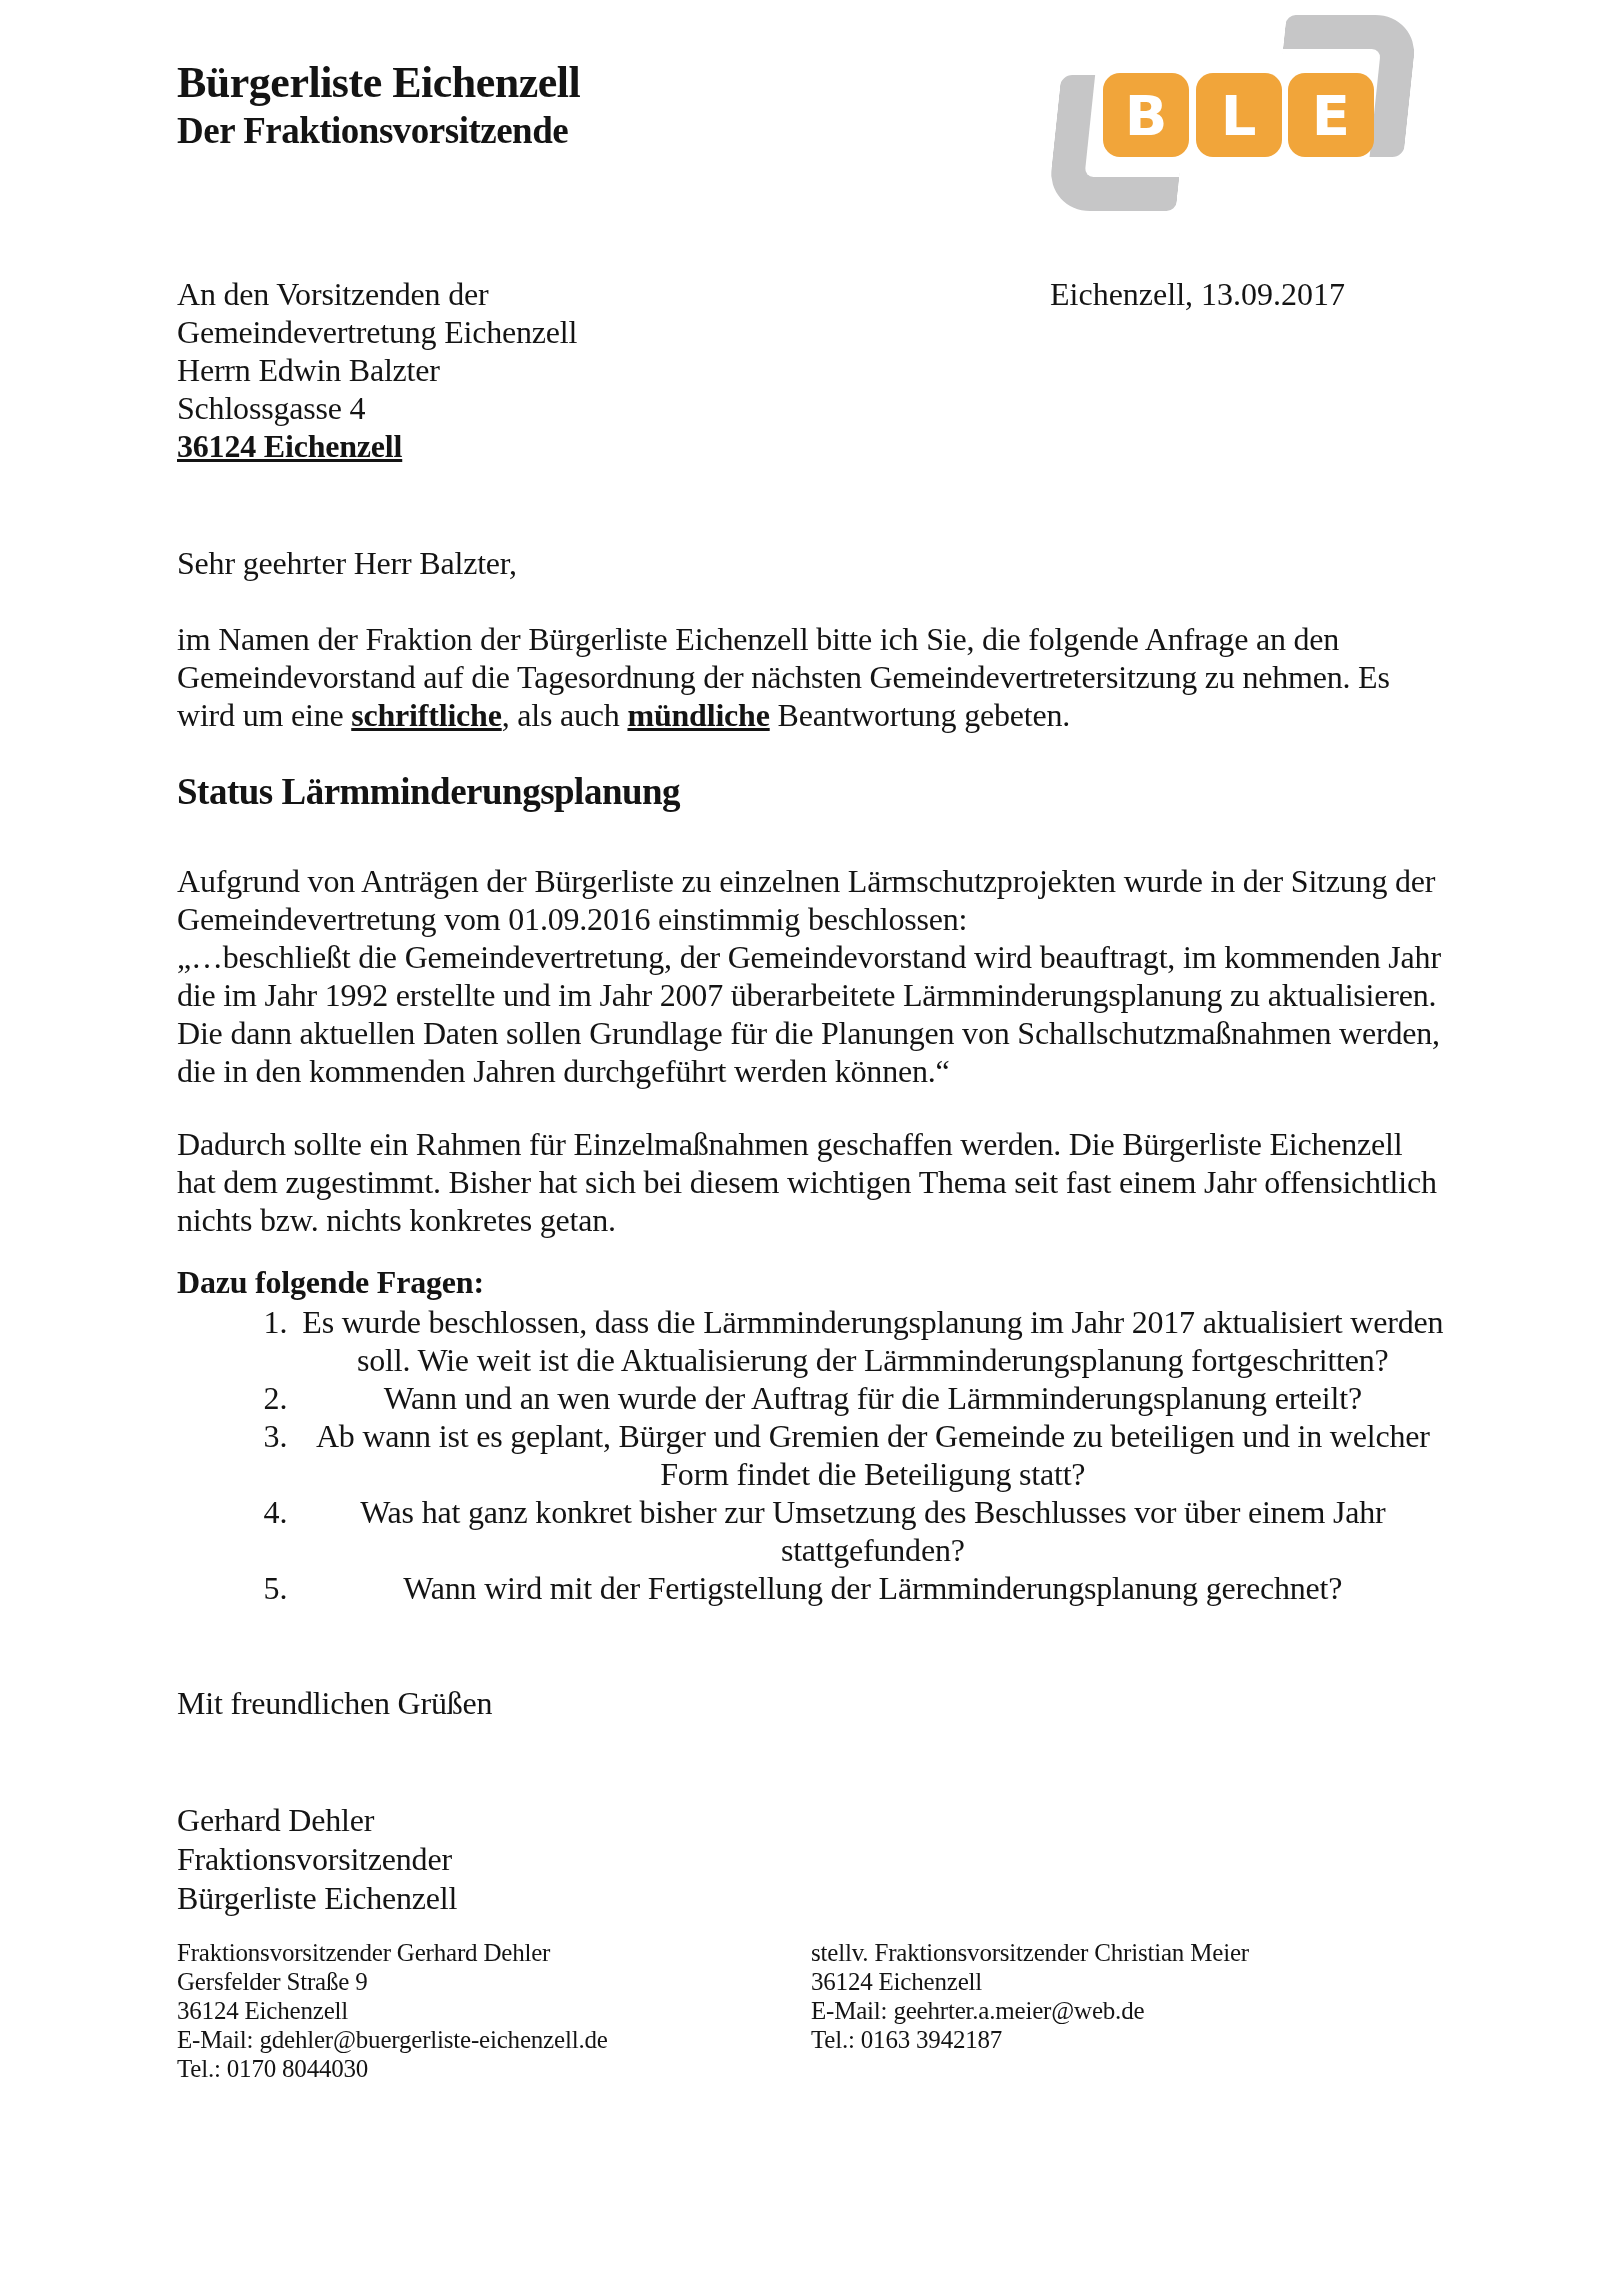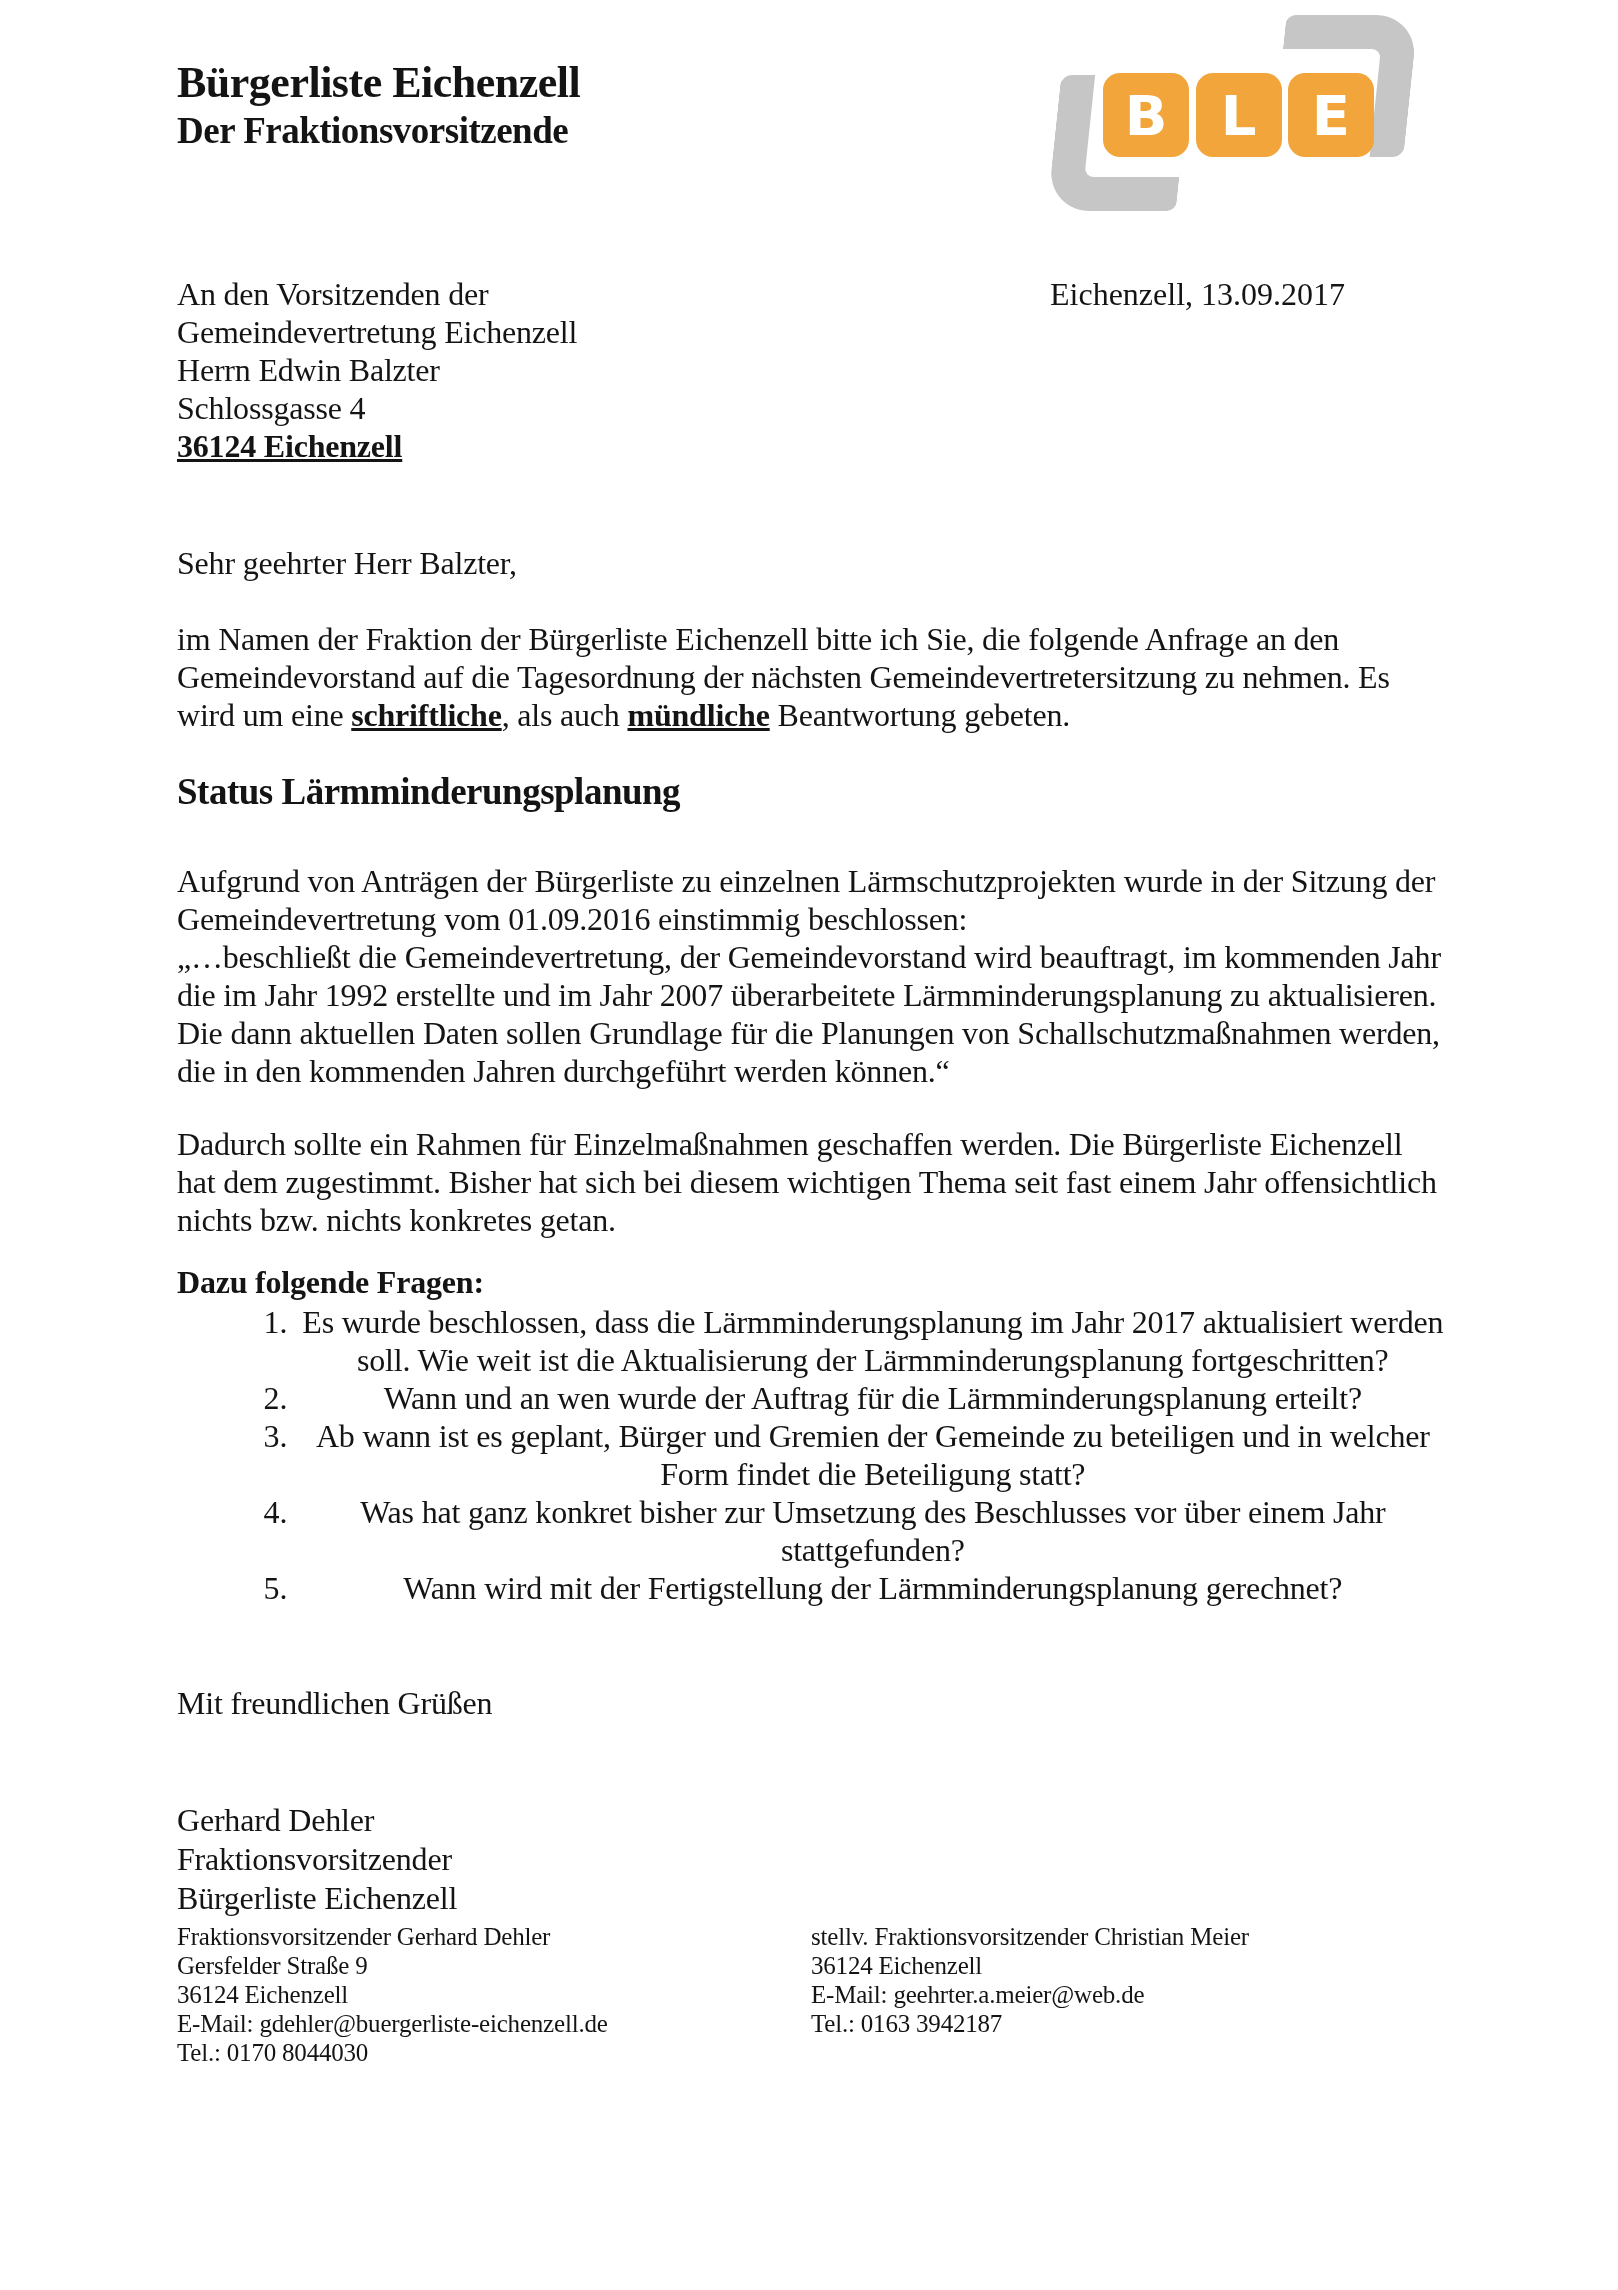--- a/index.html
+++ b/index.html
@@ -55,21 +55,21 @@
   .para3 { margin-top:35px; }
 
   .fragen { margin-top:24px; font-weight:bold; }
   ol.questions { margin-top:1.9px; padding-left:118px; }
   ol.questions li { padding-left:5.6px;text-align:center; }
 
   .closing { margin-top:77px; }
   .signature { margin-top:79px; }
   .signature div { line-height:39px; }
 
-  .footer { margin-top:4px; display:flex;justify-content:flex-end; }
+  .footer { margin-top:20px; display:flex;justify-content:flex-end; }
   .footer .col { width:639px; }
   .footer .col div { font-size:25px; line-height:29px; letter-spacing:-0.2px; }
 </style>
 </head>
 <body>
 
 <div class="logo">
   <div class="bracket-bl"></div>
   <div class="bracket-tr"></div>
   <div class="tiles">

